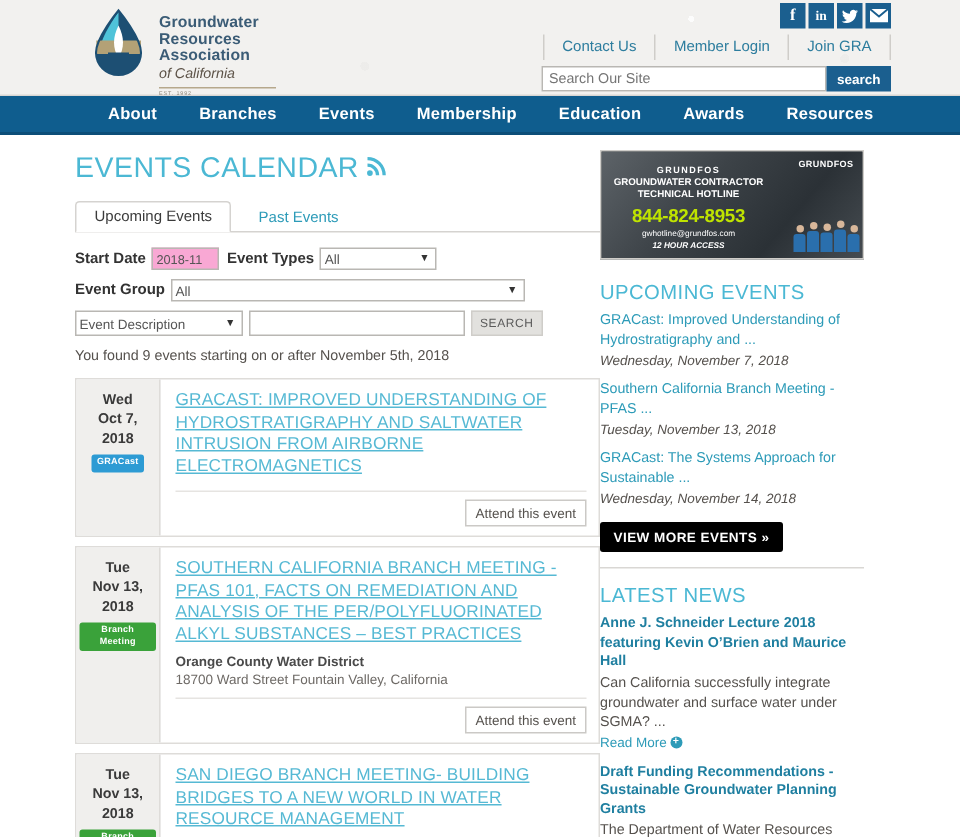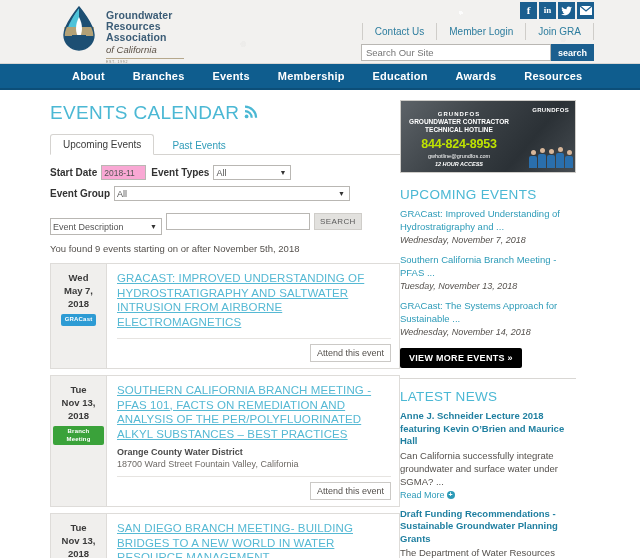--- a/index.html
+++ b/index.html
@@ -101,21 +101,21 @@
     font-size:8.5px; color:#555; padding:0 2px; font-family:"Liberation Sans", sans-serif;
   }
   .fsel {
     height:15px; border:1px solid #b9b7b3; background:#fff; font-size:9px;
     color:#555; padding:0 2px; position:relative; display:flex; align-items:center;
     font-family:"Liberation Sans", sans-serif; cursor:pointer;
   }
   .fsel .caret { position:absolute; right:4px; font-size:7px; color:#333; }
   .sel-types { width:78px; }
   .sel-group { width:236px; }
-  .sel-desc  { width:112px;margin-top:11px; }
+  .sel-desc  { width:112px; }
   .ftext {
     width:144px; height:17px; border:1px solid #b9b7b3; background:#fff;
     margin-left:4px; font-family:"Liberation Sans", sans-serif; font-size:9px; padding:0 3px;
   }
   .fbtn {
     height:17px; background:#e2e1de; border:1px solid #cfcdc9; color:#5a5a5a;
     font-size:8px; letter-spacing:.4px; padding:0 5px; margin-left:4px; cursor:pointer;
     font-family:"Liberation Sans", sans-serif;
   }
   .found { font-size:9.5px; color:#55514d; margin:8px 0 9px 0; }
@@ -303,21 +303,21 @@
         <input class="ftext" value="" style="">
         <button class="fbtn">SEARCH</button>
       </div>
     </div>
 
     <div class="found">You found 9 events starting on or after November 5th, 2018</div>
 
     <div class="event">
       <div class="ev-date">
         <div class="ev-dow">Wed</div>
-        <div class="ev-md">May 7,</div>
+        <div class="ev-md">Oct 7,</div>
         <div class="ev-yr">2018</div>
         <span class="badge gracast">GRACast</span>
       </div>
       <div class="ev-body">
         <a href="#" class="ev-title">GRACAST: IMPROVED UNDERSTANDING OF HYDROSTRATIGRAPHY AND SALTWATER INTRUSION FROM AIRBORNE ELECTROMAGNETICS</a>
         <div class="ev-foot">
           <button class="attend">Attend this event</button>
         </div>
       </div>
     </div>

